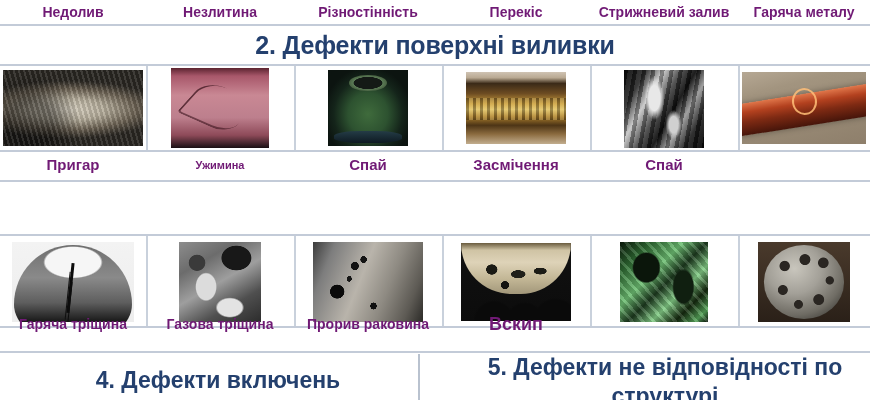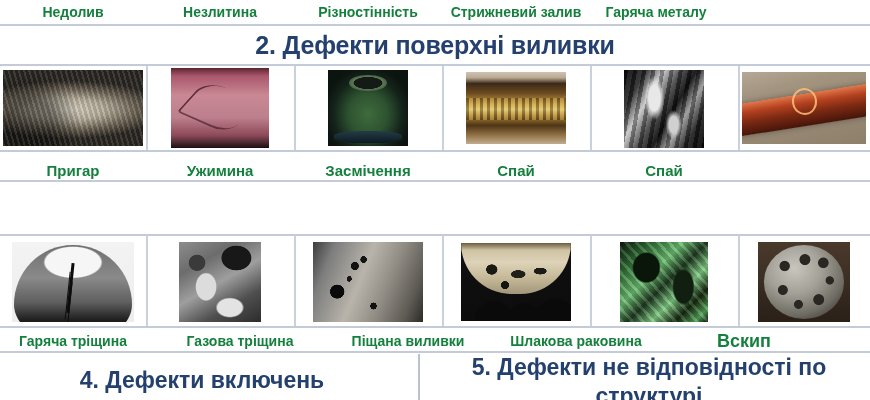--- a/index.html
+++ b/index.html
@@ -44,21 +44,21 @@
     letter-spacing: -0.2px;
     white-space: nowrap;
   }
   .caption-row {
     position: absolute;
     left: 0;
     width: 870px;
     display: flex;
   }
   .caption {
-    color: #15803d;
+    color: #701a75;
     font-weight: bold;
     text-align: center;
     white-space: nowrap;
     overflow: hidden;
   }
   .photo-row {
     position: absolute;
     left: 0;
     width: 870px;
     display: flex;
@@ -268,32 +268,34 @@
       radial-gradient(circle at 44% 78%, #2a2622 0 5%, transparent 6%),
       radial-gradient(circle at 27% 60%, #2a2622 0 5.5%, transparent 6.5%);
   }
 
   .bottom-title {
     position: absolute;
     color: #24406e;
     font-weight: bold;
     text-align: center;
     white-space: nowrap;
+    padding-left: 16px;
   }
   .bottom-title.multi { white-space: normal; line-height: 1.08; }
 </style>
 </head>
 <body>
 
 <div class="page">
 
   <div class="caption-row" style="top:2px; height:20px;">
     <div class="caption" style="width:146px; font-size:14px; line-height:20px;">Недолив</div>
     <div class="caption" style="width:148px; font-size:14px; line-height:20px;">Незлитина</div>
     <div class="caption" style="width:148px; font-size:14px; line-height:20px;">Різностінність</div>
+    <div class="caption" style="width:148px; font-size:14px; line-height:20px;">Перекіс</div>
     <div class="caption" style="width:148px; font-size:14px; line-height:20px;">Стрижневий залив</div>
     <div class="caption" style="width:132px; font-size:14px; line-height:20px;">Гаряча металу</div>
   </div>
 
   <div class="hrule" style="top:24px;"></div>
 
   <div class="section-title" style="top:30px; font-size:25px; line-height:30px;">2. Дефекти поверхні виливки</div>
 
   <div class="hrule" style="top:64px;"></div>
 
@@ -319,25 +321,25 @@
   </div>
 
   <div class="vsep" style="left:146px; top:66px; height:84px;"></div>
   <div class="vsep" style="left:294px; top:66px; height:84px;"></div>
   <div class="vsep" style="left:442px; top:66px; height:84px;"></div>
   <div class="vsep" style="left:590px; top:66px; height:84px;"></div>
   <div class="vsep" style="left:738px; top:66px; height:84px;"></div>
 
   <div class="hrule" style="top:150px;"></div>
 
-  <div class="caption-row" style="top:160px; height:22px;">
+  <div class="caption-row" style="top:154px; height:22px;">
     <div class="caption" style="width:146px; font-size:15px; line-height:22px;">Пригар</div>
-    <div class="caption" style="width:148px; font-size:15px; line-height:22px;">Ужимина</div>
+    <div class="caption" style="width:148px; font-size:11px; line-height:22px;">Ужимина</div>
+    <div class="caption" style="width:148px; font-size:15px; line-height:22px;">Спай</div>
     <div class="caption" style="width:148px; font-size:15px; line-height:22px;">Засмічення</div>
-    <div class="caption" style="width:148px; font-size:15px; line-height:22px;">Спай</div>
     <div class="caption" style="width:148px; font-size:15px; line-height:22px;">Спай</div>
   </div>
 
   <div class="hrule" style="top:180px;"></div>
 
 
   <div class="hrule" style="top:234px;"></div>
 
   <div class="photo-row" style="top:236px; height:88px;">
     <div class="cell" style="width:146px;">
@@ -361,25 +363,24 @@
   </div>
 
   <div class="vsep" style="left:146px; top:236px; height:90px;"></div>
   <div class="vsep" style="left:294px; top:236px; height:90px;"></div>
   <div class="vsep" style="left:442px; top:236px; height:90px;"></div>
   <div class="vsep" style="left:590px; top:236px; height:90px;"></div>
   <div class="vsep" style="left:738px; top:236px; height:90px;"></div>
 
   <div class="hrule" style="top:326px;"></div>
 
-  <div class="caption-row" style="top:331px; height:20px;gap:20px;">
+  <div class="caption-row" style="top:314px; height:20px;">
     <div class="caption" style="width:146px; font-size:14px; line-height:20px;">Гаряча тріщина</div>
     <div class="caption" style="width:148px; font-size:14px; line-height:20px;">Газова тріщина</div>
-    <div class="caption" style="width:148px; font-size:14px; line-height:20px;">Піщана виливки</div>
-    <div class="caption" style="width:148px; font-size:14px; line-height:20px;">Шлакова раковина</div>
+    <div class="caption" style="width:148px; font-size:14px; line-height:20px;">Прорив раковина</div>
     <div class="caption" style="width:148px; font-size:18px; line-height:20px;">Вскип</div>
   </div>
 
   <div class="hrule" style="top:351px;"></div>
 
   <div class="bottom-title" style="left:0px; top:366px; width:404px; font-size:23px; line-height:28px;">4. Дефекти включень</div>
 
   <div class="vsep" style="left:418px; top:354px; height:46px; background:#b9c2cf;"></div>
 
   <div class="bottom-title multi" style="left:440px; top:353px; width:418px; font-size:23px; line-height:29px;">5. Дефекти не відповідності по структурі</div>

